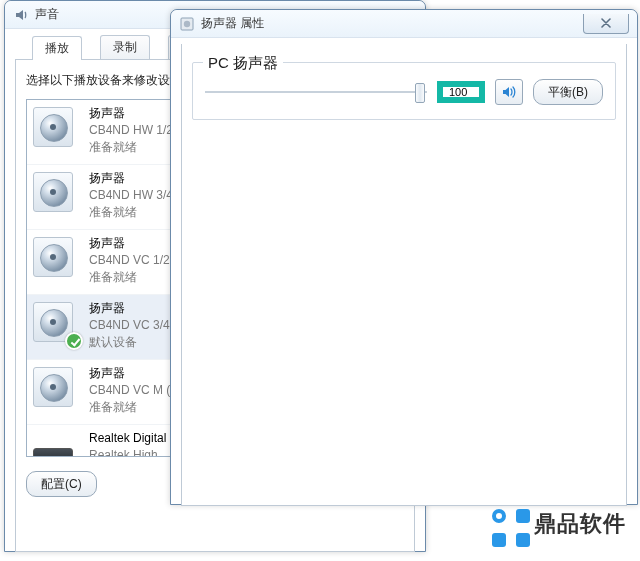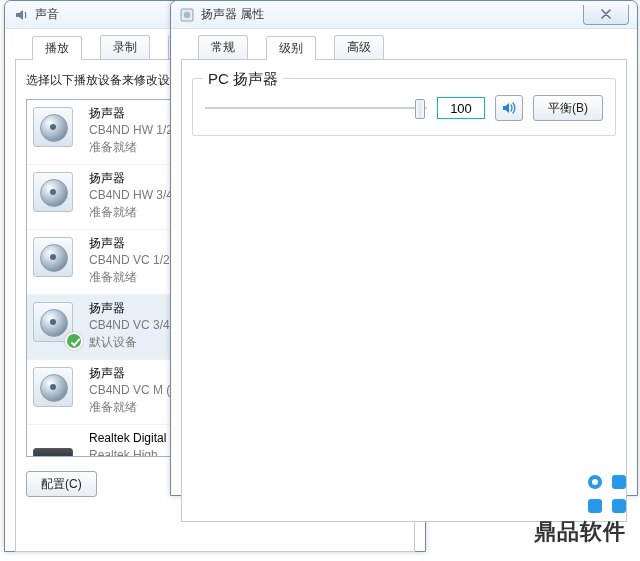--- a/index.html
+++ b/index.html
@@ -64,52 +64,52 @@
     background:#4caf50; border:2px solid #fff; box-shadow:0 0 2px rgba(0,0,0,.3);
   }
   .badge-default::after { content:""; position:absolute; left:4px; top:5px; width:7px; height:3px; border-left:2px solid #fff; border-bottom:2px solid #fff; transform:rotate(-50deg); }
   .dev-text { font-size:12px; line-height:17px; overflow:hidden; white-space:nowrap; flex:1; }
   .dev-text .dl1 { color:#000; }
   .dev-text .dl2 { color:#7a7a7a; }
   .dev-text .dl3 { color:#7a7a7a; }
 
   .btn {
     height: 26px; padding: 0 14px; font-size: 12px; color: #222;
-    border: 1px solid #98a9ba; border-radius: 3px; cursor: pointer;
+    border: 1px solid #98a9ba; border-radius: 10px; cursor: pointer;
     background: linear-gradient(#fefefe,#e7edf3);
   }
   .configure-row { margin-top: 14px; }
 
   
-  #props-dialog { left: 170px; top: 0; width: 468px; height: 496px; z-index: 5; }
+  #props-dialog { left: 170px; top: 9px; width: 468px; height: 496px; z-index: 5; }
   #props-dialog .inner { padding: 6px 10px 10px; }
   #props-dialog .tab-panel { height: 462px; }
   .groupbox { border:1px solid #cfd8e2; border-radius:2px; margin-top:6px; padding:16px 12px 14px; position:relative; }
   .groupbox .legend { position:absolute; top:-9px; left:10px; padding:0 5px; background:#fff; font-size:15px; color:#222; }
   .level-row { display:flex; align-items:center; gap:10px; }
   .slider {
     flex:1; height:22px; position:relative; cursor:pointer;
   }
   .slider .track { position:absolute; left:0; right:0; top:10px; height:2px; background:#c7d1db; }
   .slider .thumb {
     position:absolute; top:2px; width:10px; height:20px; border:1px solid #93a6b8; border-radius:2px;
     background:linear-gradient(90deg,#f9fbfd,#e0e8f0,#f9fbfd);
     left: calc(100% - 12px);
   }
-  .volval { width:48px; height:22px; border:1px solid #14b8a6; font-size:13px; text-align:center; padding:2px 6px; background:#fff; }
+  .volval { width:48px; height:22px; border:6px solid #14b8a6; font-size:11px; text-align:left; padding:2px 6px; background:#fff; }
   .speaker-btn {
     width:28px; height:26px; border:1px solid #98a9ba; border-radius:3px; background:linear-gradient(#fefefe,#e7edf3);
     display:flex; align-items:center; justify-content:center; cursor:pointer;
   }
   .speaker-btn svg { width:16px; height:14px; }
 
   .bottom-bar { position:absolute; left:10px; right:10px; bottom:10px; display:flex; justify-content:flex-end; }
 
   
-  .brand { position:absolute; right:14px; bottom:14px; display:flex; align-items:flex-end; gap:4px; z-index:10;flex-direction:column; }
+  .brand { position:absolute; right:14px; bottom:14px; display:flex; align-items:flex-start; gap:4px; z-index:10; }
   .brand .logo { width:38px; height:38px; position:relative; }
   .brand .logo .c { position:absolute; width:14px; height:14px; background:#2a98e8; }
   .brand .logo .c.tl { left:0; top:0; border-radius:50%; background:none; border:4px solid #2a98e8; width:14px; height:14px; }
   .brand .logo .c.tr { right:0; top:0; border-radius:3px; }
   .brand .logo .c.bl { left:0; bottom:0; border-radius:3px; }
   .brand .logo .c.br { right:0; bottom:0; border-radius:3px; }
   .brand .txt { font-size:22px; font-weight:600; color:#333; letter-spacing:1px; }
 </style>
 </head>
 <body>
@@ -214,25 +214,20 @@
     </span>
     <span class="title-text">扬声器 属性</span>
     <div style="flex:1"></div>
     <div class="closebtn">
       <svg viewBox="0 0 12 10">
           <path d="M2 1l8 8M10 1l-8 8" stroke="#5b7085" stroke-width="1.6" stroke-linecap="round"></path>
         </svg>
     </div>
   </div>
   <div class="inner">
-    <div class="tabstrip">
-      <div class="tab">常规</div>
-      <div class="tab active">级别</div>
-      <div class="tab">高级</div>
-    </div>
     <div class="tab-panel">
       <div class="groupbox">
         <span class="legend">PC 扬声器</span>
         <div class="level-row">
           <div class="slider">
             <div class="track"></div>
             <div class="thumb"></div>
           </div>
           <input class="volval" value="100" style="">
           <div class="speaker-btn">

